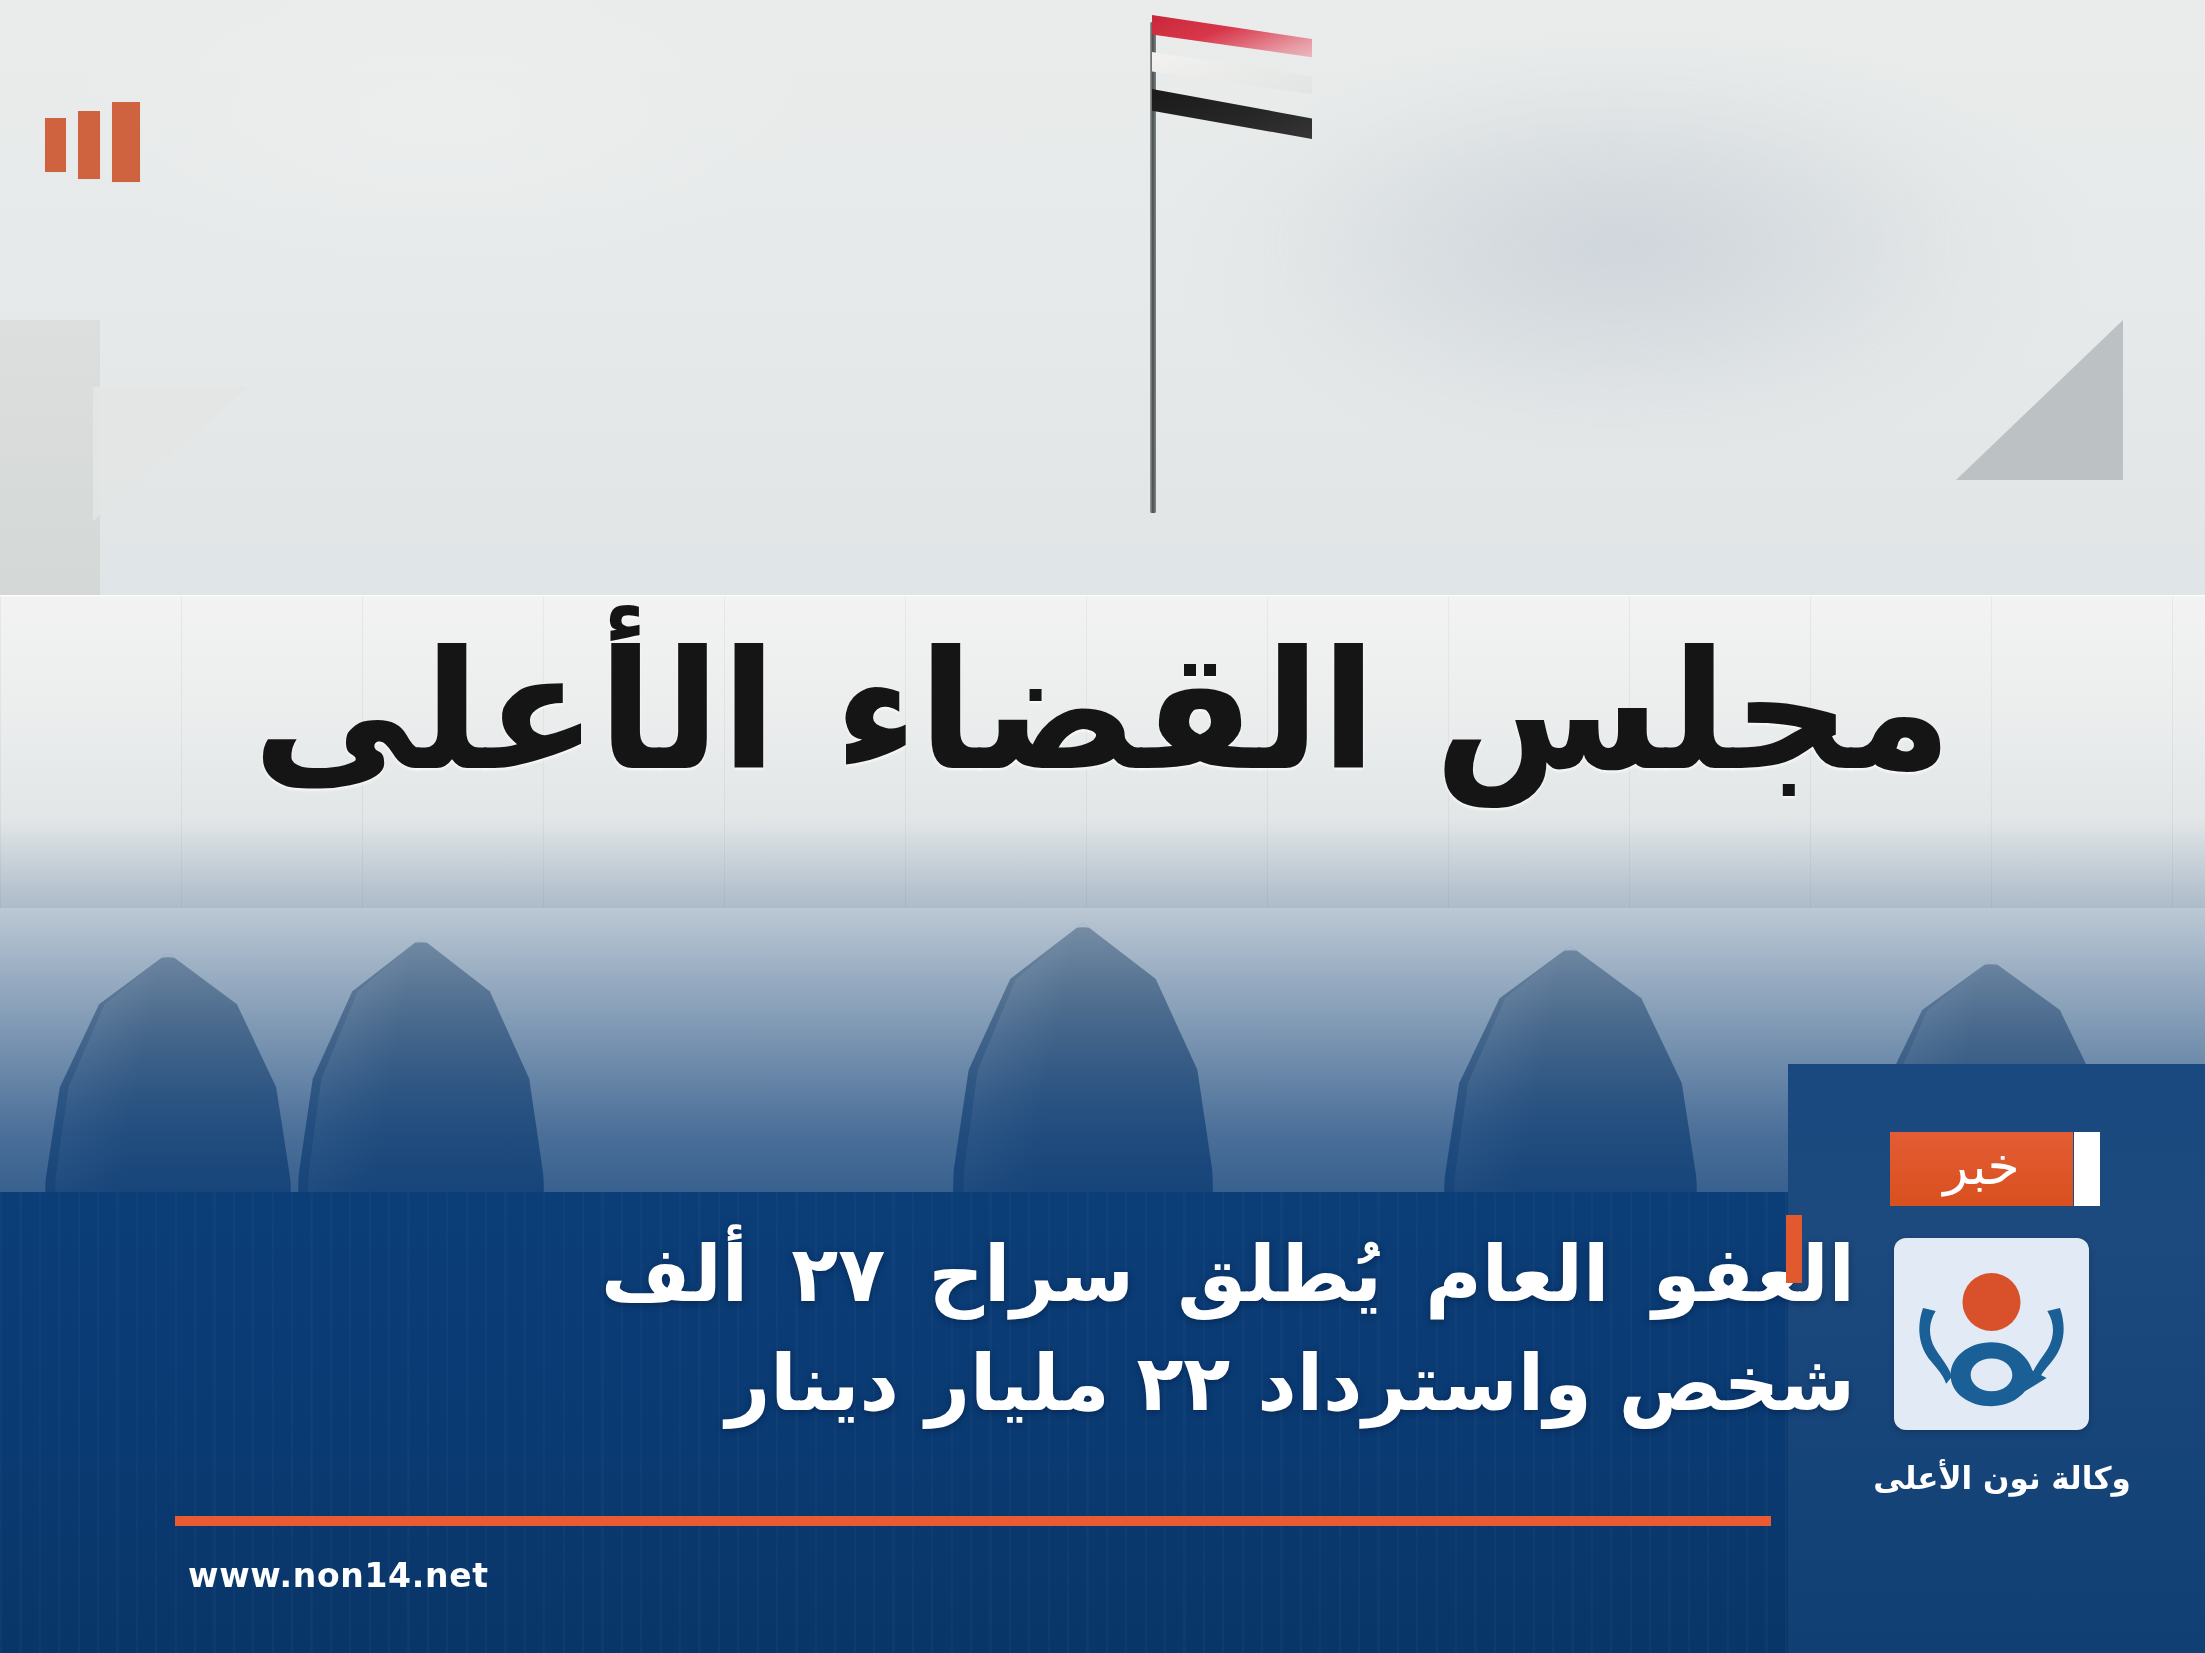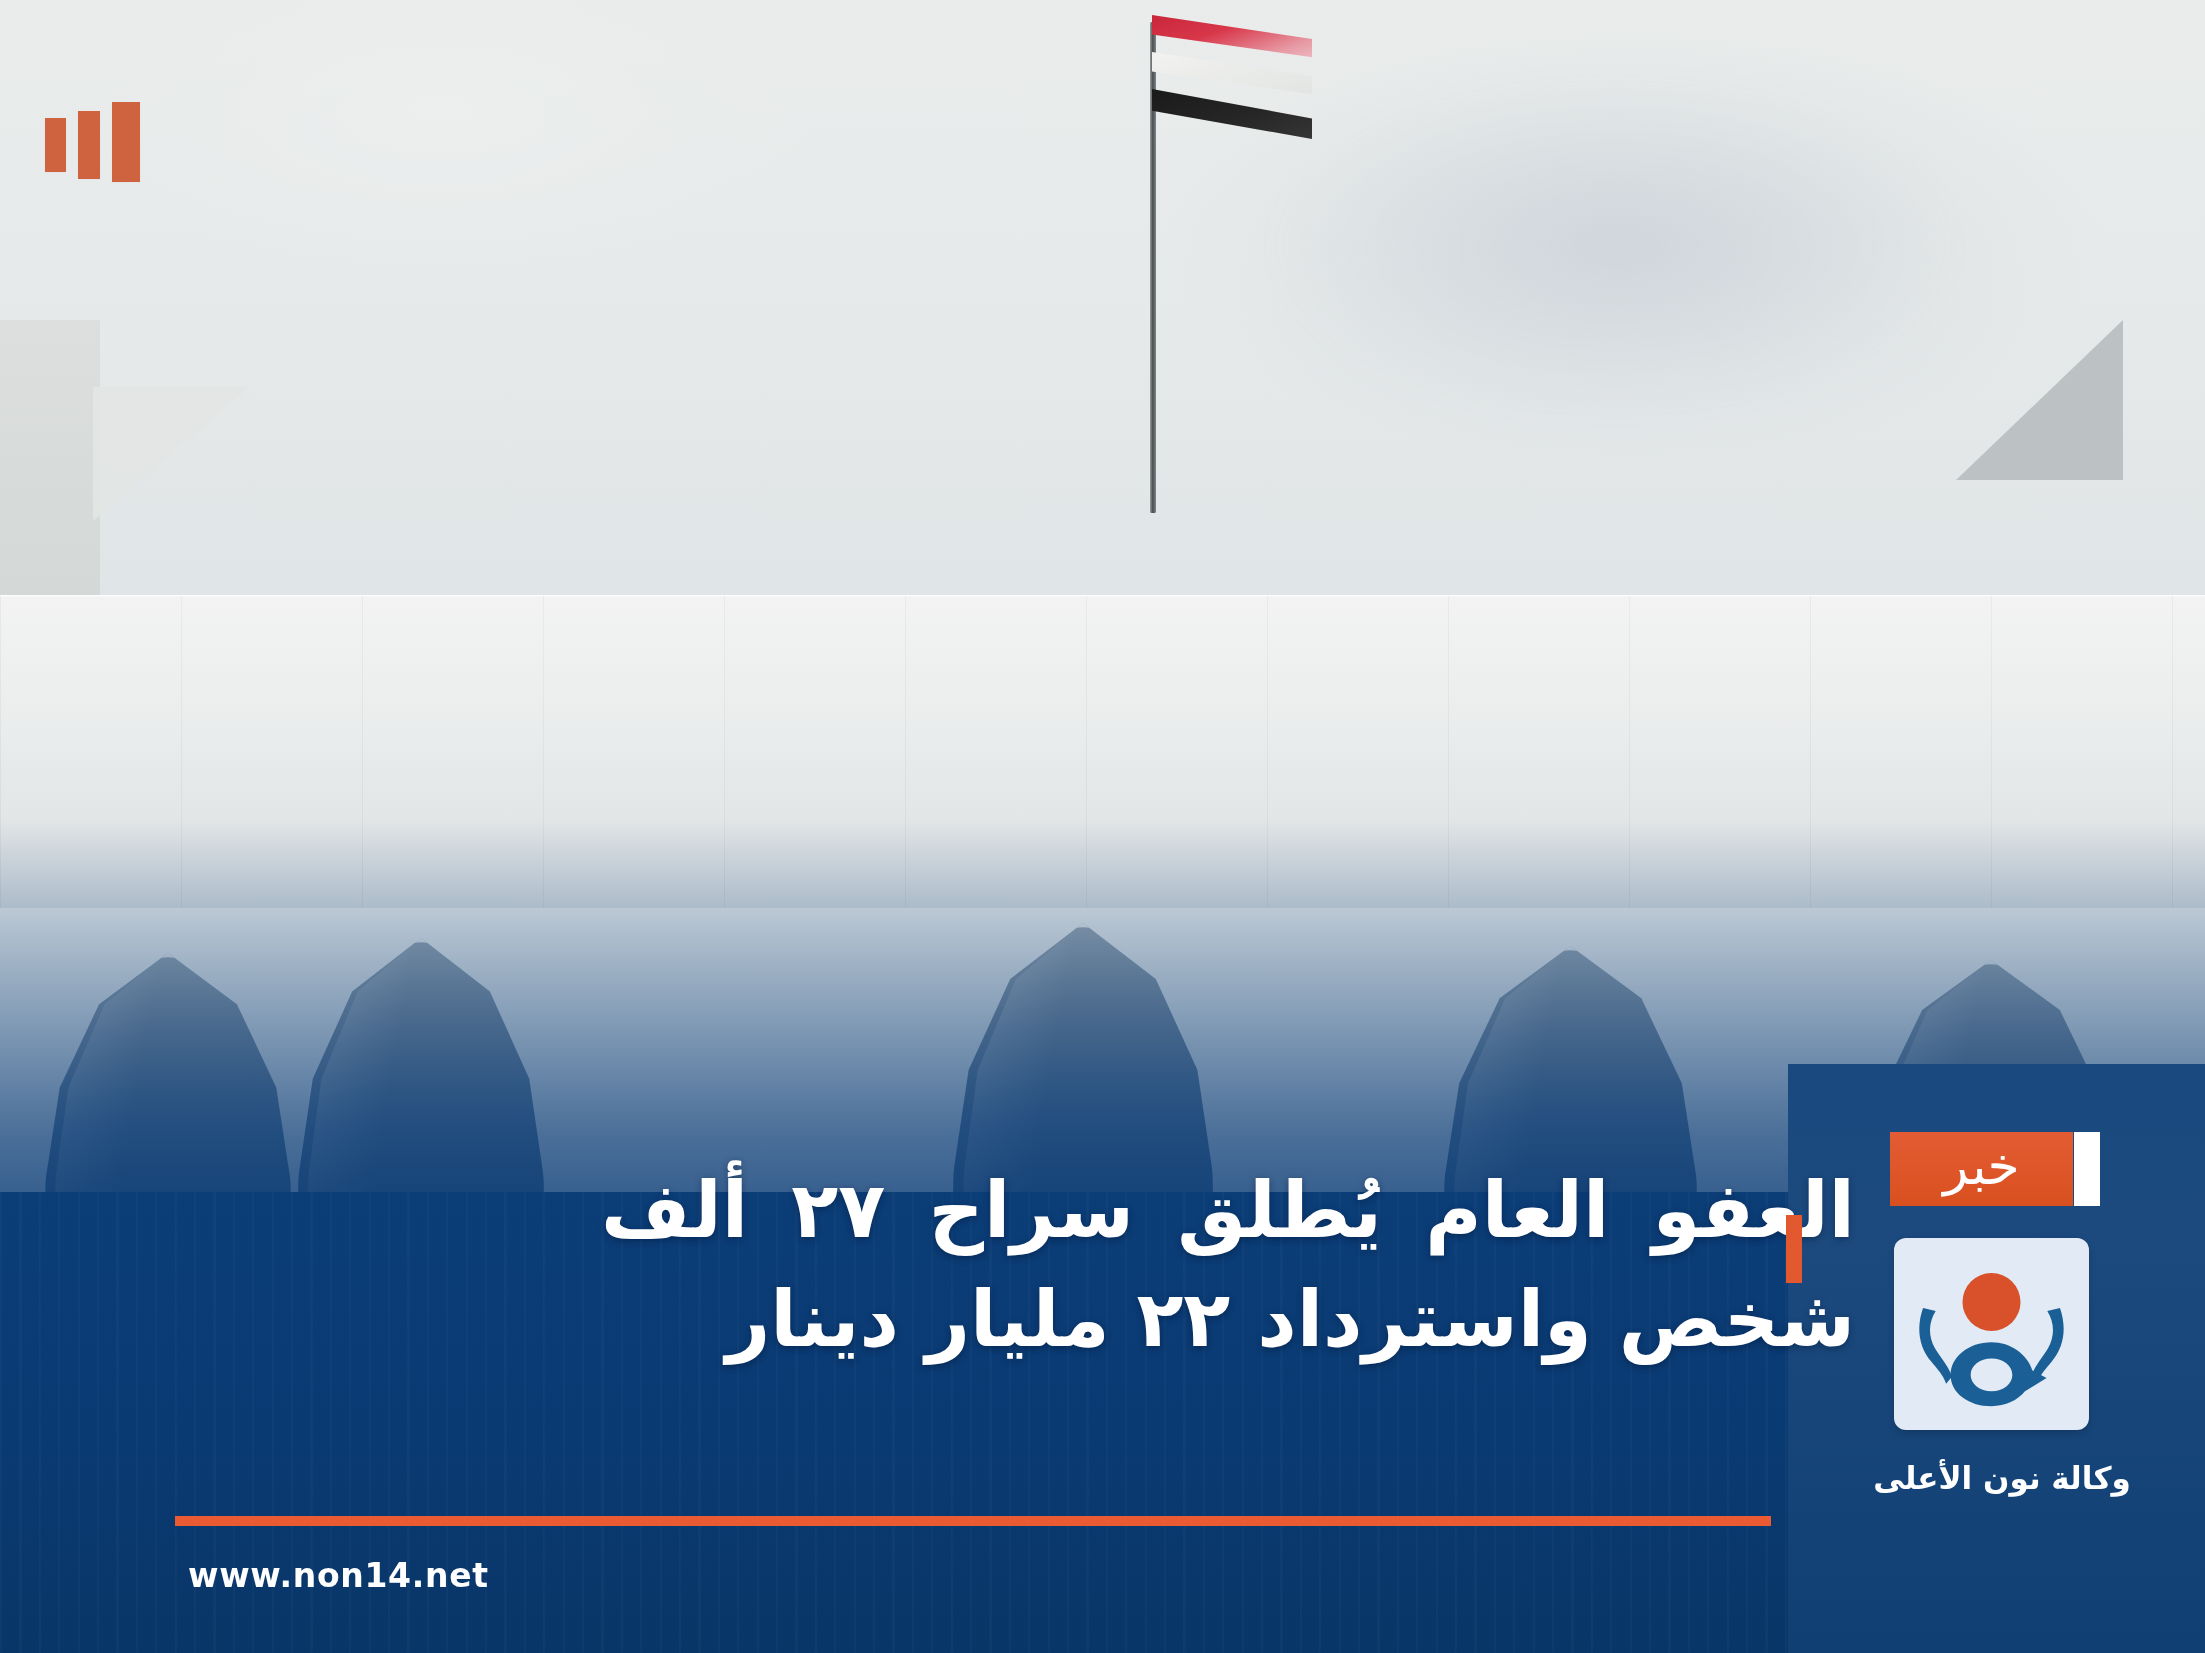--- a/index.html
+++ b/index.html
@@ -146,21 +146,21 @@
     position:absolute; left:45px; top:102px;
     display:flex; align-items:flex-start; gap:12px;
   }
   .bar{ background:#d0633f; box-shadow:0 0.7px 1.5px rgba(0,0,0,.06); }
   .bar.b1{ width:28px; height:80px; }
   .bar.b2{ width:22px; height:68px; margin-top:9px; }
   .bar.b3{ width:21px; height:54px; margin-top:16.4px; }
 
   
   .headline{
-    position:absolute; right:350px; left:149px; top:1156px;
+    position:absolute; right:350px; left:149px; top:1220px;
     text-align:right; direction:rtl;
     color:#ffffff;
     font-family:"DejaVu Sans", sans-serif;
     font-weight:700;
     font-size:77px;
     line-height:1.42;
     letter-spacing:0px;
     text-shadow:0 2.2px 7.4px rgba(0,20,50,.45);
   }
   .headline .ln{ display:block; white-space:nowrap; }
@@ -233,20 +233,21 @@
     <div class="tri-right"></div>
 
     <div class="pole"></div>
     <div class="flag">
       <div class="flag-stripe flag-red"></div>
       <div class="flag-stripe flag-white"></div>
       <div class="flag-stripe flag-black"></div>
     </div>
 
     <div class="wall"></div>
+    <div class="wall-text">مجلس القضاء الأعلى</div>
 
     <div class="domes">
       <div class="dome" style="left:45px;  width:246px; height:320px;">
           <div class="dome-highlight"></div>
         </div>
       <div class="dome" style="left:298px; width:246px; height:335px;">
           <div class="dome-highlight"></div>
         </div>
       <div class="dome" style="left:953px;width:260px; height:350px;">
           <div class="dome-highlight"></div>

